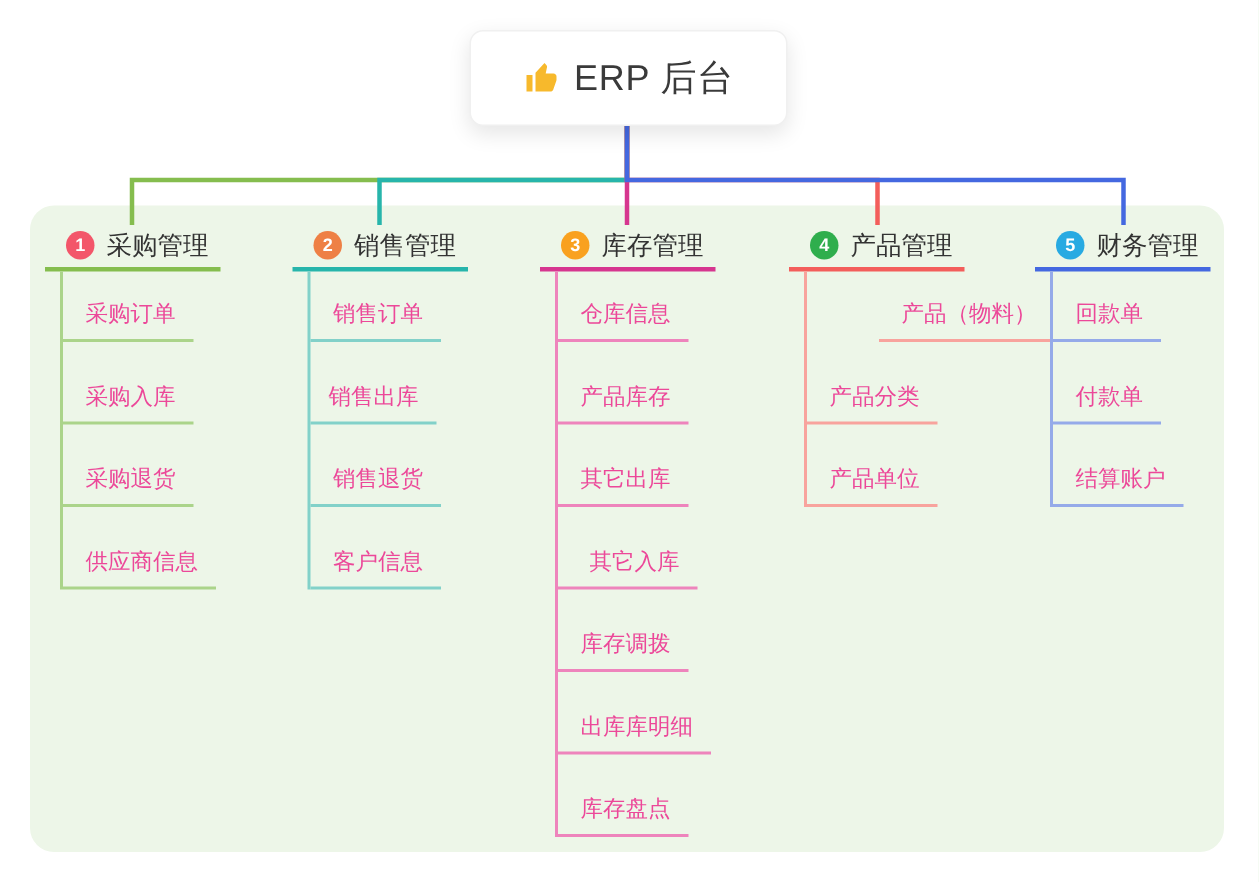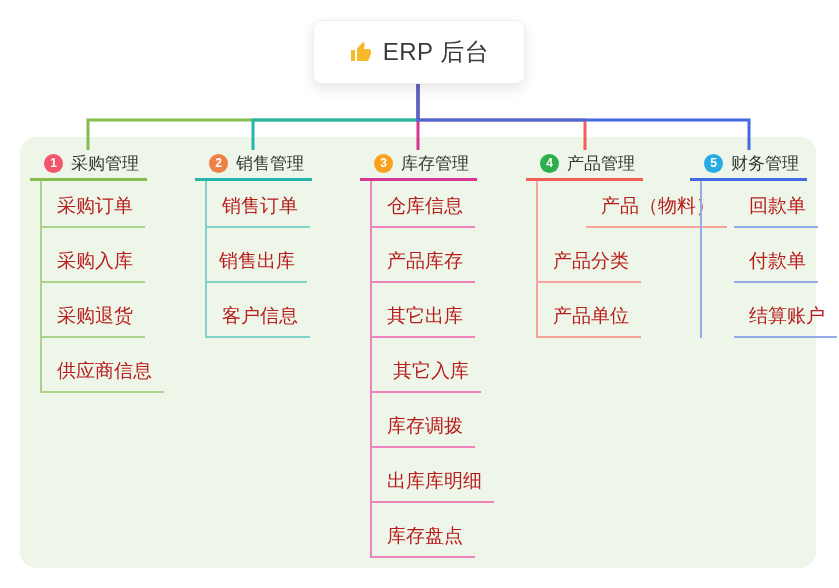--- a/index.html
+++ b/index.html
@@ -38,21 +38,21 @@
     flex:0 0 auto;width:19px;height:19px;border-radius:50%;
     display:flex;align-items:center;justify-content:center;
     color:#fff;font-size:12px;font-weight:bold;line-height:1;
   }
   .children{margin-left:10px;border-left:2px solid #ccc;width:max-content;}
   .child-row{height:55px;display:flex;align-items:flex-end;}
   .child-row:first-child{height:47px;}
   .child{
     width:max-content;padding:0 12px 7px 15px;
     border-bottom:2px solid #ccc;
-    font-size:19px;color:#b91c1c;white-space:nowrap;cursor:pointer;
+    font-size:15px;color:#ec4899;white-space:nowrap;cursor:pointer;
   }
 </style>
 </head>
 <body>
 
 <div class="panel"></div>
 
 <svg class="wires" id="wires" viewBox="0 0 839 588" xmlns="http://www.w3.org/2000/svg">
     <polyline points="418,82 418,120 88,120 88,150" fill="none" stroke="#85bd4e" stroke-width="3"></polyline>
     <polyline points="418,82 418,120 253,120 253,150" fill="none" stroke="#27b5ab" stroke-width="3"></polyline>
@@ -95,20 +95,23 @@
     <div class="branch-label" style="border-bottom-color: rgb(39, 181, 171);">
       <span class="badge" style="background: rgb(238, 128, 69);">2</span>
       <span class="branch-text">销售管理</span>
     </div>
     <div class="children" style="border-left-color: rgb(130, 209, 201);">
         <div class="child-row">
           <div class="child" style="border-bottom-color: rgb(130, 209, 201);">销售订单</div>
         </div>
         <div class="child-row">
           <div class="child" style="border-bottom-color: rgb(130, 209, 201); padding-left: 12px;">销售出库</div>
+        </div>
+        <div class="child-row">
+          <div class="child" style="border-bottom-color: rgb(130, 209, 201);">销售退货</div>
         </div>
         <div class="child-row">
           <div class="child" style="border-bottom-color: rgb(130, 209, 201);">客户信息</div>
         </div>
       </div>
   </div>
 
   <div class="branch" style="left: 360px;">
     <div class="branch-label" style="border-bottom-color: rgb(214, 54, 143);">
       <span class="badge" style="background: rgb(249, 161, 31);">3</span>
@@ -155,21 +158,21 @@
           <div class="child" style="border-bottom-color: rgb(248, 163, 157);">产品单位</div>
         </div>
       </div>
   </div>
 
   <div class="branch" style="left: 690px;">
     <div class="branch-label" style="border-bottom-color: rgb(68, 104, 224);">
       <span class="badge" style="background: rgb(40, 170, 226);">5</span>
       <span class="branch-text">财务管理</span>
     </div>
-    <div class="children" style="border-left-color: rgb(149, 170, 233); padding-left: 32px;">
+    <div class="children" style="border-left-color: rgb(149, 170, 233);">
         <div class="child-row">
           <div class="child" style="border-bottom-color: rgb(149, 170, 233);">回款单</div>
         </div>
         <div class="child-row">
           <div class="child" style="border-bottom-color: rgb(149, 170, 233);">付款单</div>
         </div>
         <div class="child-row">
           <div class="child" style="border-bottom-color: rgb(149, 170, 233);">结算账户</div>
         </div>
       </div>

